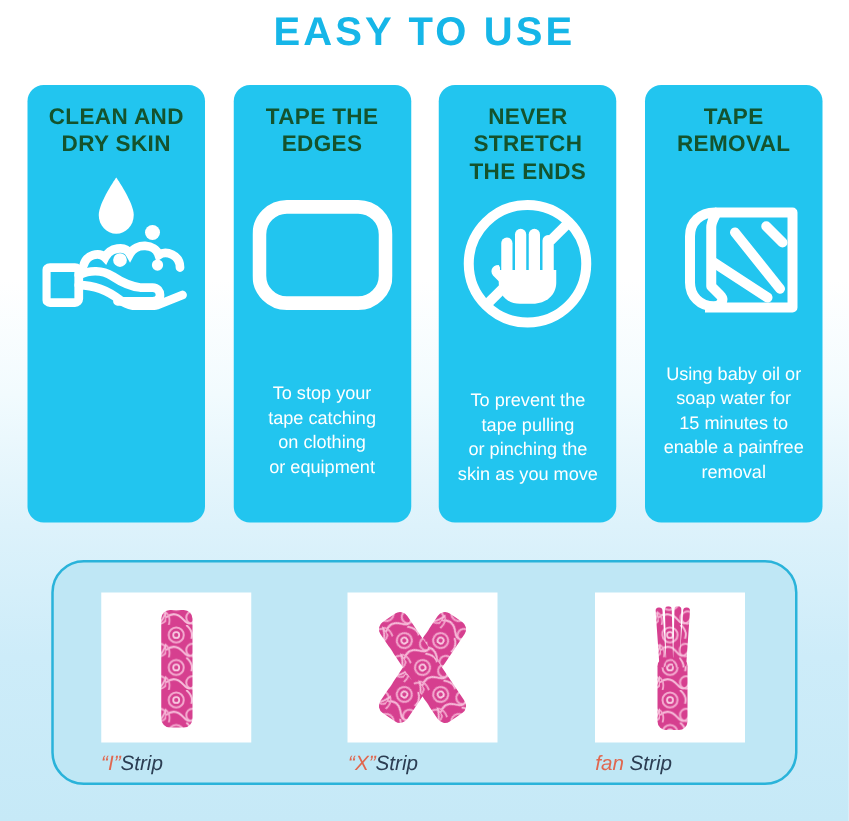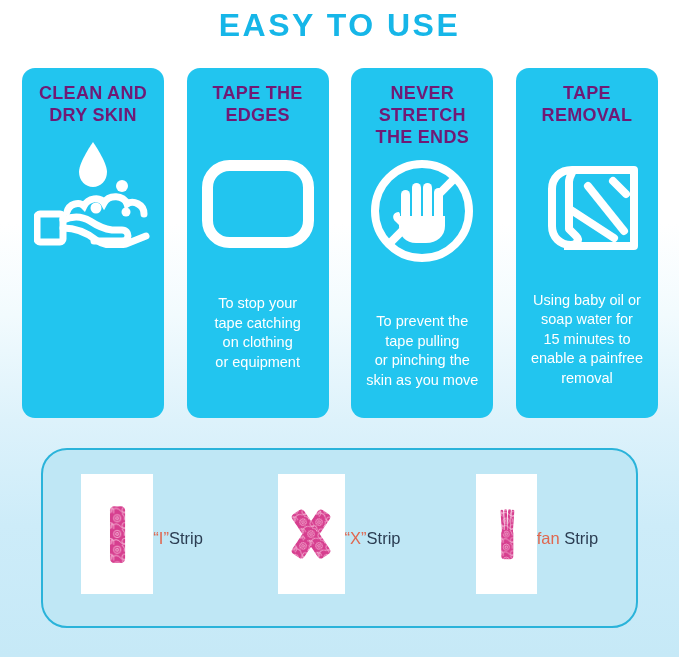--- a/index.html
+++ b/index.html
@@ -48,21 +48,21 @@
     align-items: center;
     color: #ffffff;
   }
   .card-title {
     font-size: 18px;
     font-weight: bold;
     line-height: 22px;
     text-align: center;
     letter-spacing: 0.3px;
     white-space: pre-line;
-    color: #701a75;
+    color: #14532d;
   }
   .card-icon {
     flex: 0 0 auto;
     display: flex;
     align-items: center;
     justify-content: center;
     margin-top: 6px;
   }
   .card-body {
     font-size: 14.5px;
@@ -71,21 +71,21 @@
     white-space: pre-line;
     color: #ffffff;
     margin-top: auto;
     padding-bottom: 4px;
   }
   
   .card-1 .card-icon { margin-top: 10px; }
   .card-2 .card-icon { margin-top: 34px; }
   .card-3 .card-icon { margin-top: 8px; }
   .card-4 .card-icon { margin-top: 22px; }
-  .card-2 .card-body { margin-bottom: 32px; text-align: center; }
+  .card-2 .card-body { margin-bottom: 20px; text-align: center; }
   .card-3 .card-body { margin-bottom: 14px; }
   .card-4 .card-body { margin-bottom: 16px; text-align: center; }
 
   
   .strip-panel {
     position: absolute;
     left: 41px;
     top: 448px;
     width: 597px;
     height: 180px;
@@ -94,22 +94,22 @@
     border: 2px solid #2ab3da;
     border-radius: 26px;
     display: flex;
     align-items: flex-start;
     justify-content: space-around;
     padding-top: 24px;
   }
   .strip-item {
     width: 122px;
     display: flex;
-    flex-direction: row;
-    align-items: center;
+    flex-direction: column;
+    font-style: italic;
   }
   .strip-box {
     width: 120px;
     height: 120px;
     background: #ffffff;
     display: flex;
     align-items: center;
     justify-content: center;
     overflow: hidden;
   }

